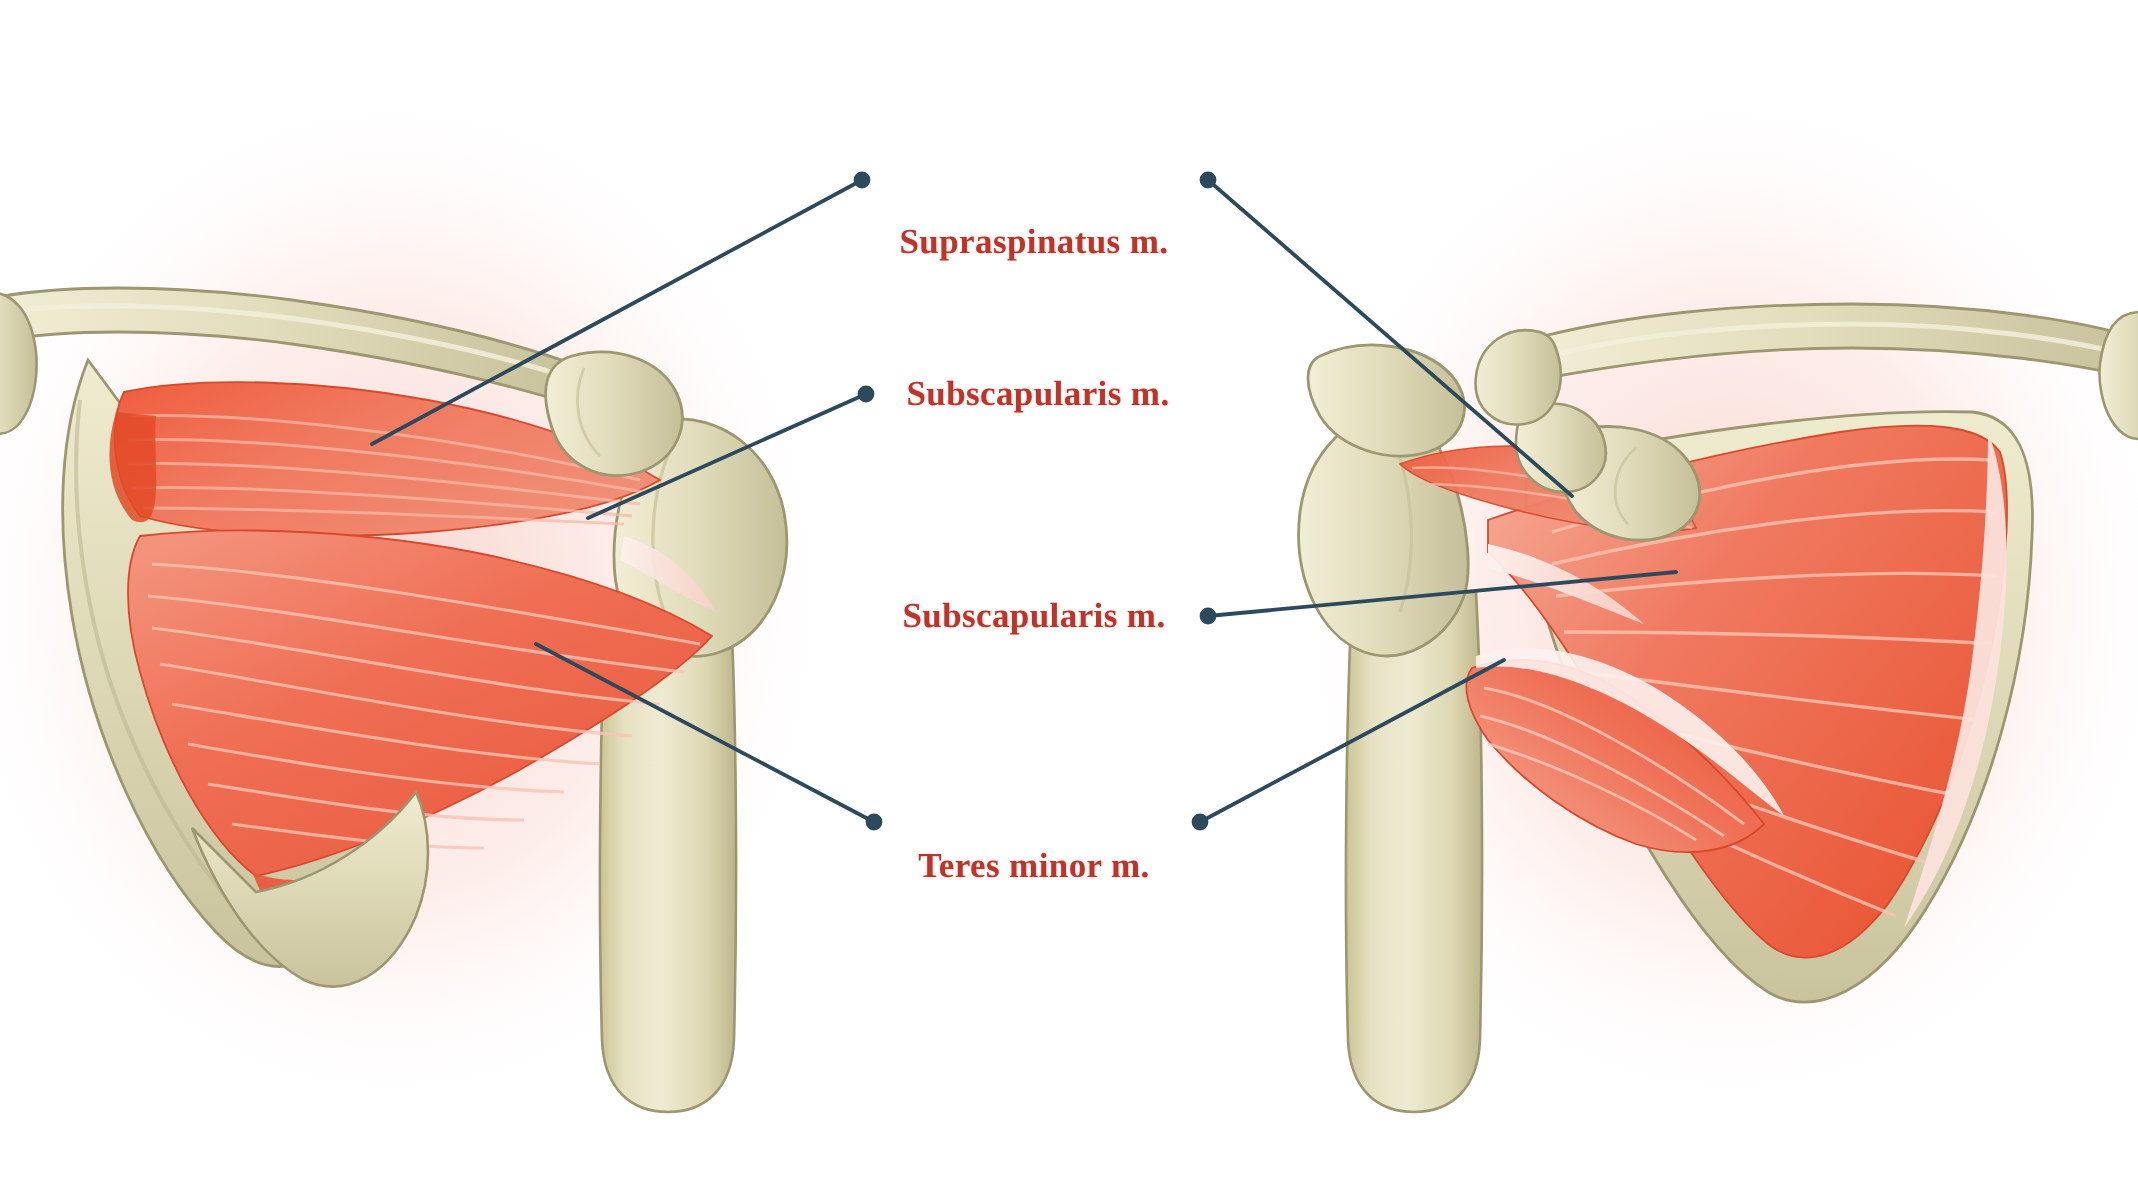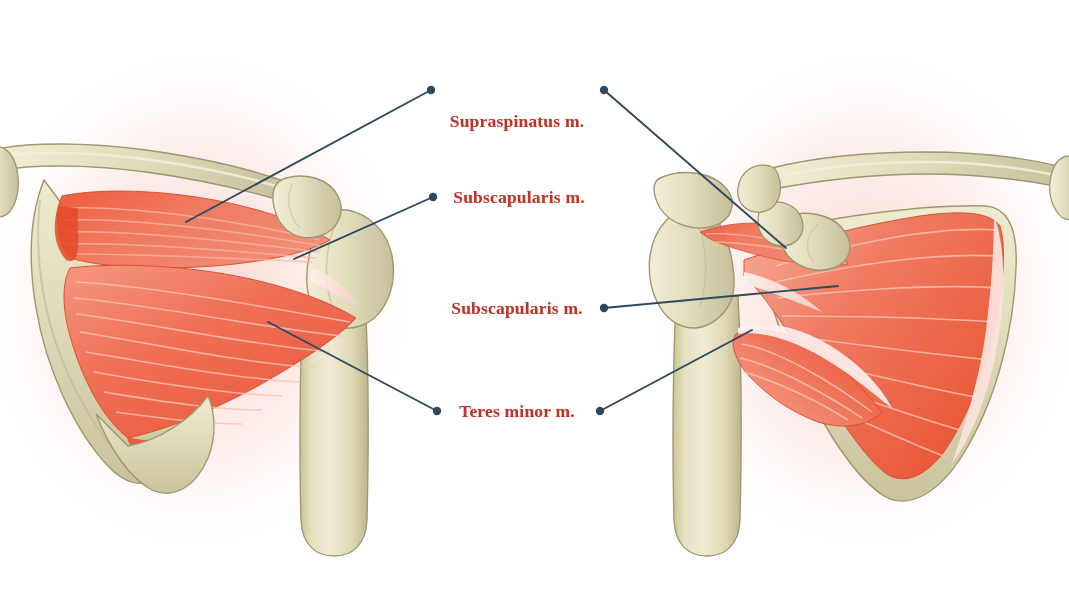--- a/index.html
+++ b/index.html
@@ -356,15 +356,15 @@
       <circle cx="600" cy="411" r="4.2" fill="#2d4a5c" stroke="none"></circle>
     </g>
   </svg>
 
   <div class="lbl" style="left:517px; top:90px;margin-top:31px;">Supraspinatus m.</div>
 
   <div class="lbl" style="left:519px; top:197px;">Subscapularis m.</div>
 
   <div class="lbl" style="left:517px; top:308px;">Subscapularis m.</div>
 
-  <div class="lbl" style="left:517px; top:411px;font-family:Liberation Serif, serif;">Teres minor m.</div>
+  <div class="lbl" style="left:517px; top:433px;font-family:Liberation Serif, serif;">Teres minor m.</div>
 
 </div>
 
 </body></html>

